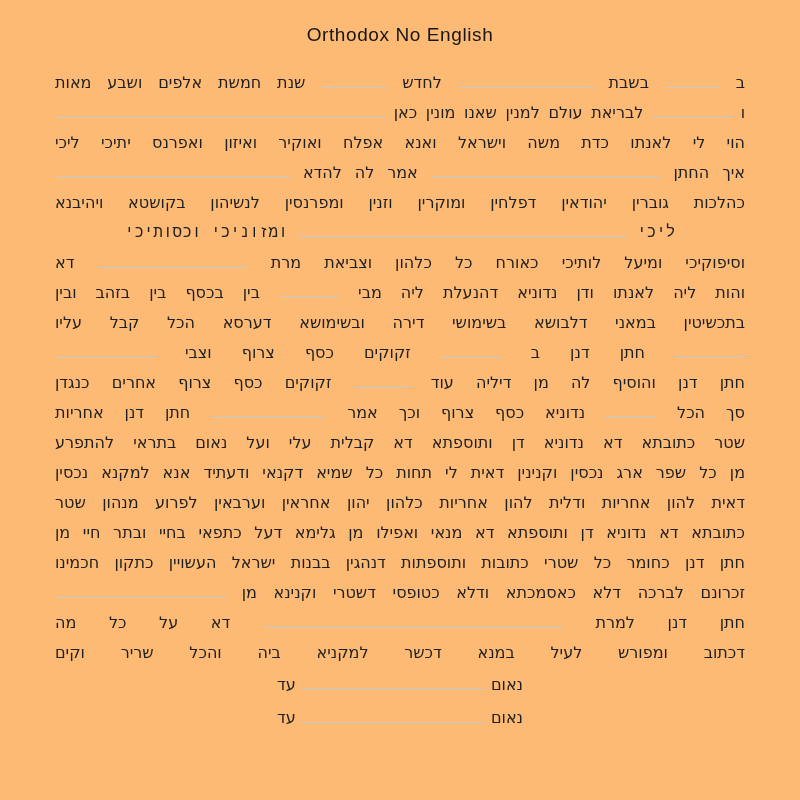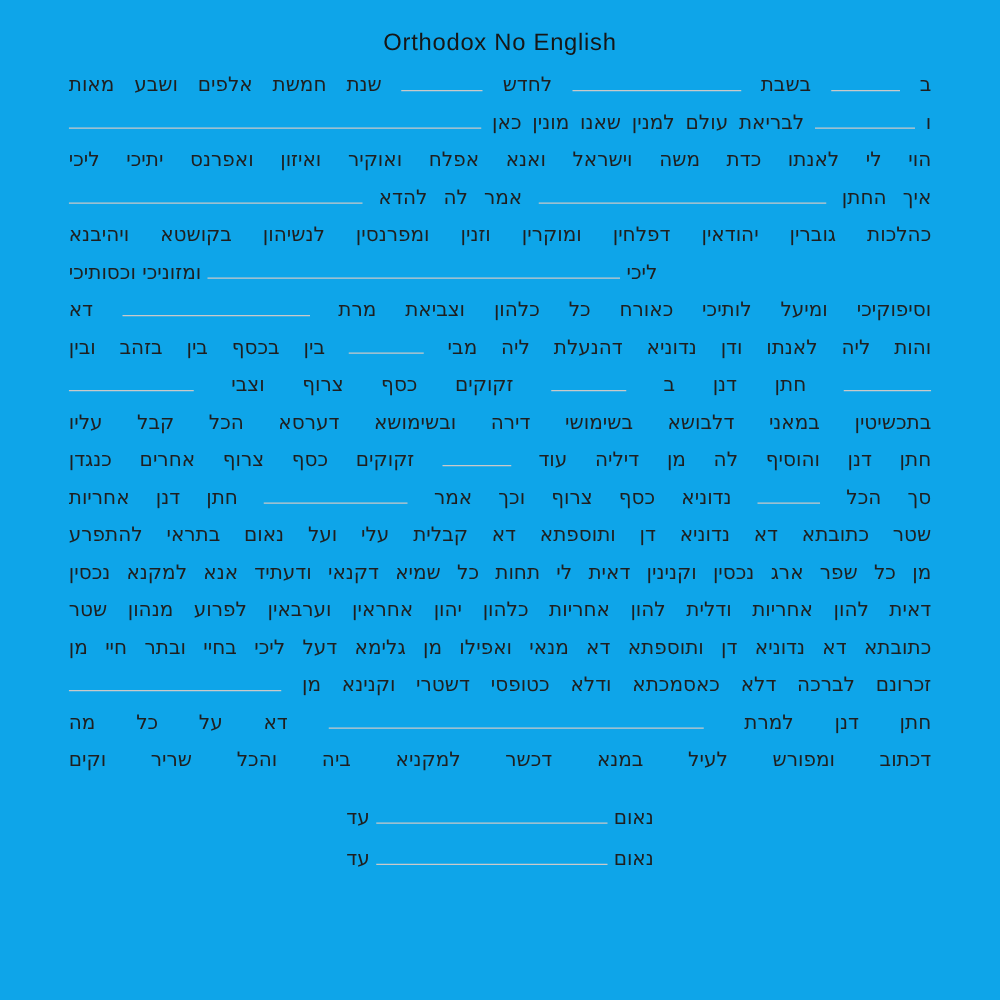--- a/index.html
+++ b/index.html
@@ -7,57 +7,57 @@
     padding: 0;
     width: 800px;
     height: 800px;
     background: #ffffff;
     overflow: hidden;
   }
   .page {
     position: relative;
     width: 800px;
     height: 800px;
-    background: #0ea5e9;
+    background: #fdba74;
   }
   .title {
     position: absolute;
     top: 24px;
     left: 0;
     width: 100%;
     text-align: center;
     font-family: "Liberation Sans", "DejaVu Sans", sans-serif;
     font-size: 19px;
     letter-spacing: 0.6px;
     color: #161616;
   }
   .doc {
     position: absolute;
-    top: 53px;
+    top: 68px;
     left: 55px;
     width: 690px;
     direction: rtl;
     font-family: "DejaVu Serif", "DejaVu Sans", sans-serif;
     font-size: 16px;
     color: #1f1f1f;
   }
   .line {
     height: 30px;
     line-height: 30px;
     overflow: hidden;
     text-align: justify;
     text-align-last: justify;
     white-space: normal;
   }
   .line.no-stretch {
-    text-align: left;
+    text-align: center;
     text-align-last: auto;
+    font-family: Liberation Mono, monospace;
   }
   .witness-block {
-    margin-top: 14px;
   }
   .witness-line {
     height: 33px;
     line-height: 33px;
     text-align: center;
     text-align-last: center;
     overflow: hidden;
   }
   .blank {
     display: inline-block;
@@ -76,28 +76,29 @@
   <div class="doc">
     <div id="document-lines">
         <div class="line" dir="rtl"><span class="seg">ב</span> <span class="blank" style="width: 55px;"></span> <span class="seg">בשבת</span> <span class="blank" style="width: 135px;"></span> <span class="seg">לחדש</span> <span class="blank" style="width: 65px;"></span> <span class="seg">שנת חמשת אלפים ושבע מאות</span></div>
         <div class="line" dir="rtl"><span class="seg">ו</span> <span class="blank" style="width: 80px;"></span> <span class="seg">לבריאת עולם למנין שאנו מונין כאן</span> <span class="blank" style="width: 330px;"></span></div>
         <div class="line" dir="rtl"><span class="seg">הוי לי לאנתו כדת משה וישראל ואנא אפלח ואוקיר ואיזון ואפרנס יתיכי ליכי</span></div>
         <div class="line" dir="rtl"><span class="seg">איך החתן</span> <span class="blank" style="width: 230px;"></span> <span class="seg">אמר לה להדא</span> <span class="blank" style="width: 235px;"></span></div>
         <div class="line" dir="rtl"><span class="seg">כהלכות גוברין יהודאין דפלחין ומוקרין וזנין ומפרנסין לנשיהון בקושטא ויהיבנא</span></div>
         <div class="line no-stretch" dir="rtl"><span class="seg">ליכי</span> <span class="blank" style="width: 330px;"></span> <span class="seg">ומזוניכי וכסותיכי</span></div>
         <div class="line" dir="rtl"><span class="seg">וסיפוקיכי ומיעל לותיכי כאורח כל כלהון וצביאת מרת</span> <span class="blank" style="width: 150px;"></span> <span class="seg">דא</span></div>
         <div class="line" dir="rtl"><span class="seg">והות ליה לאנתו ודן נדוניא דהנעלת ליה מבי</span> <span class="blank" style="width: 60px;"></span> <span class="seg">בין בכסף בין בזהב ובין</span></div>
+        <div class="line" dir="rtl"><span class="seg">בתכשיטין במאני דלבושא בשימושי דירה ובשימושא דערסא הכל קבל עליו</span></div>
         <div class="line" dir="rtl"><span class="blank" style="width: 70px;"></span> <span class="seg">חתן דנן ב</span> <span class="blank" style="width: 60px;"></span> <span class="seg">זקוקים כסף צרוף וצבי</span> <span class="blank" style="width: 100px;"></span></div>
-        <div class="line" dir="rtl"><span class="seg">בתכשיטין במאני דלבושא בשימושי דירה ובשימושא דערסא הכל קבל עליו</span></div>
         <div class="line" dir="rtl"><span class="seg">חתן דנן והוסיף לה מן דיליה עוד</span> <span class="blank" style="width: 55px;"></span> <span class="seg">זקוקים כסף צרוף אחרים כנגדן</span></div>
         <div class="line" dir="rtl"><span class="seg">סך הכל</span> <span class="blank" style="width: 50px;"></span> <span class="seg">נדוניא כסף צרוף וכך אמר</span> <span class="blank" style="width: 115px;"></span> <span class="seg">חתן דנן אחריות</span></div>
         <div class="line" dir="rtl"><span class="seg">שטר כתובתא דא נדוניא דן ותוספתא דא קבלית עלי ועל נאום בתראי להתפרע</span></div>
         <div class="line" dir="rtl"><span class="seg">מן כל שפר ארג נכסין וקנינין דאית לי תחות כל שמיא דקנאי ודעתיד אנא למקנא נכסין</span></div>
         <div class="line" dir="rtl"><span class="seg">דאית להון אחריות ודלית להון אחריות כלהון יהון אחראין וערבאין לפרוע מנהון שטר</span></div>
-        <div class="line" dir="rtl"><span class="seg">כתובתא דא נדוניא דן ותוספתא דא מנאי ואפילו מן גלימא דעל ליכי בחיי ובתר חיי מן</span></div>
+        <div class="line" dir="rtl"><span class="seg">כתובתא דא נדוניא דן ותוספתא דא מנאי ואפילו מן גלימא דעל כתפאי בחיי ובתר חיי מן</span></div>
+        <div class="line" dir="rtl"><span class="seg">חתן דנן כחומר כל שטרי כתובות ותוספתות דנהגין בבנות ישראל העשויין כתקון חכמינו</span></div>
         <div class="line" dir="rtl"><span class="seg">זכרונם לברכה דלא כאסמכתא ודלא כטופסי דשטרי וקנינא מן</span> <span class="blank" style="width: 170px;"></span></div>
         <div class="line" dir="rtl"><span class="seg">חתן דנן למרת</span> <span class="blank" style="width: 300px;"></span> <span class="seg">דא על כל מה</span></div>
         <div class="line" dir="rtl"><span class="seg">דכתוב ומפורש לעיל במנא דכשר למקניא ביה והכל שריר וקים</span></div>
       </div>
     <div id="witness-lines" class="witness-block">
         <div class="witness-line" dir="rtl"><span class="seg">נאום</span> <span class="blank" style="width: 185px;"></span> <span class="seg">עד</span></div>
         <div class="witness-line" dir="rtl"><span class="seg">נאום</span> <span class="blank" style="width: 185px;"></span> <span class="seg">עד</span></div>
       </div>
   </div>
 </div>

